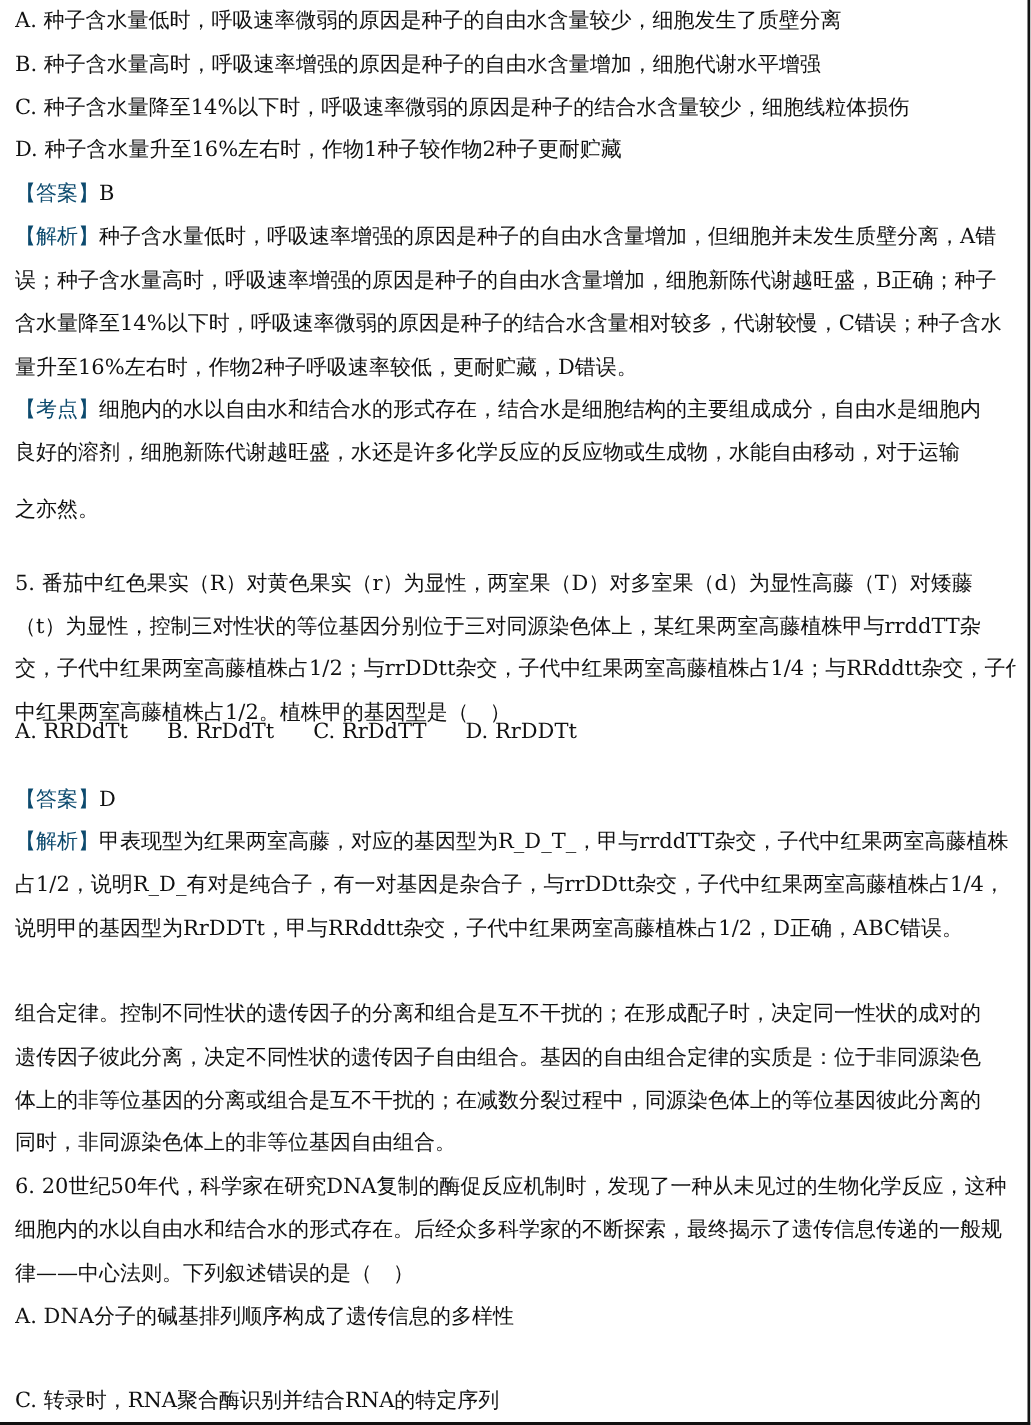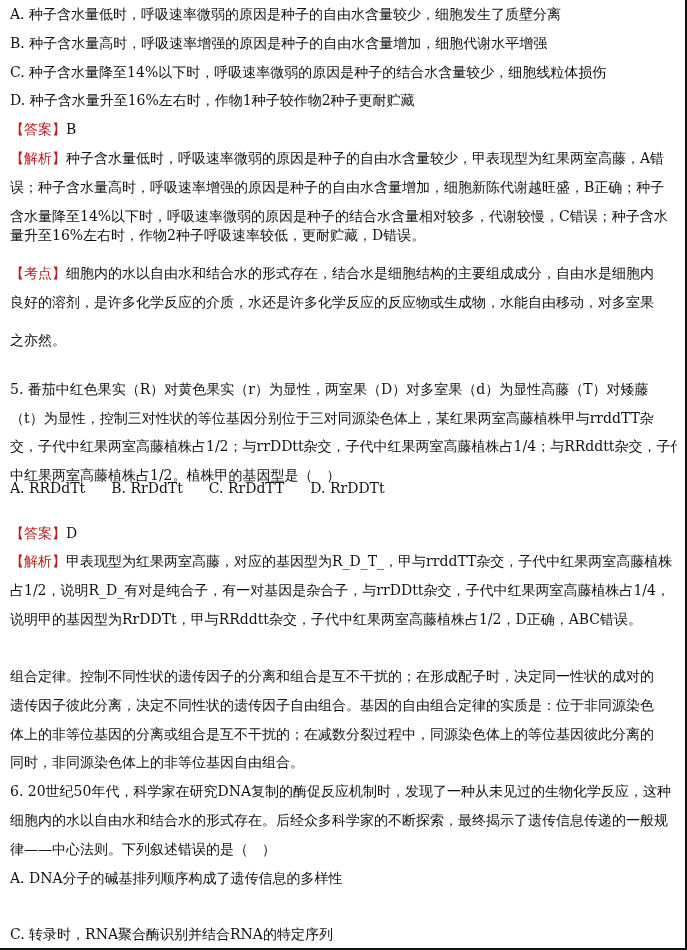--- a/index.html
+++ b/index.html
@@ -13,48 +13,48 @@
       width: 685px; height: 948px;
       border-right: 2px solid #111111;
       border-bottom: 2px solid #111111;
       box-sizing: content-box;
     }
     .line {
       position: absolute; left: 10px; right: 8px;
       font-size: 14px; line-height: 20px; height: 20px;
       white-space: nowrap; overflow: hidden;
     }
-    .tag { color: #b91c1c; }
+    .tag { color: #0c4a6e; }
     .opt-row span.opt { display: inline-block; margin-right: 26px; }
   </style>
 </head>
 <body>
 
 <div class="page">
 
   <div class="line" style="top:4px">A. 种子含水量低时，呼吸速率微弱的原因是种子的自由水含量较少，细胞发生了质壁分离</div>
   <div class="line" style="top:33px">B. 种子含水量高时，呼吸速率增强的原因是种子的自由水含量增加，细胞代谢水平增强</div>
   <div class="line" style="top:62px">C. 种子含水量降至14%以下时，呼吸速率微弱的原因是种子的结合水含量较少，细胞线粒体损伤</div>
   <div class="line" style="top:90px">D. 种子含水量升至16%左右时，作物1种子较作物2种子更耐贮藏</div>
 
   <div class="line" style="top:119px">
     <span class="tag">【答案】</span><span>B</span>
   </div>
 
   <div class="line" style="top:148px">
-    <span class="tag">【解析】</span><span>种子含水量低时，呼吸速率微弱的原因是种子的自由水含量较少，甲表现型为红果两室高藤，A错</span>
+    <span class="tag">【解析】</span><span>种子含水量低时，呼吸速率增强的原因是种子的自由水含量增加，但细胞并未发生质壁分离，A错</span>
   </div>
   <div class="line" style="top:177px">误；种子含水量高时，呼吸速率增强的原因是种子的自由水含量增加，细胞新陈代谢越旺盛，B正确；种子</div>
   <div class="line" style="top:206px">含水量降至14%以下时，呼吸速率微弱的原因是种子的结合水含量相对较多，代谢较慢，C错误；种子含水</div>
-  <div class="line" style="top:225px">量升至16%左右时，作物2种子呼吸速率较低，更耐贮藏，D错误。</div>
+  <div class="line" style="top:235px">量升至16%左右时，作物2种子呼吸速率较低，更耐贮藏，D错误。</div>
 
   <div class="line" style="top:263px">
     <span class="tag">【考点】</span><span>细胞内的水以自由水和结合水的形式存在，结合水是细胞结构的主要组成成分，自由水是细胞内</span>
   </div>
-  <div class="line" style="top:292px">良好的溶剂，是许多化学反应的介质，水还是许多化学反应的反应物或生成物，水能自由移动，对多室果</div>
+  <div class="line" style="top:292px">良好的溶剂，细胞新陈代谢越旺盛，水还是许多化学反应的反应物或生成物，水能自由移动，对于运输</div>
   <div class="line" style="top:330px">之亦然。</div>
 
   <div class="line" style="top:379px">5. 番茄中红色果实（R）对黄色果实（r）为显性，两室果（D）对多室果（d）为显性高藤（T）对矮藤</div>
   <div class="line" style="top:408px">（t）为显性，控制三对性状的等位基因分别位于三对同源染色体上，某红果两室高藤植株甲与rrddTT杂</div>
   <div class="line" style="top:436px">交，子代中红果两室高藤植株占1/2；与rrDDtt杂交，子代中红果两室高藤植株占1/4；与RRddtt杂交，子代</div>
   <div class="line" style="top:465px">中红果两室高藤植株占1/2。植株甲的基因型是（　）</div>
 
   <div class="line opt-row" style="top:478px">
     <span class="opt">A. RRDdTt</span><span class="opt">B. RrDdTt</span><span class="opt">C. RrDdTT</span><span class="opt">D. RrDDTt</span>
   </div>

